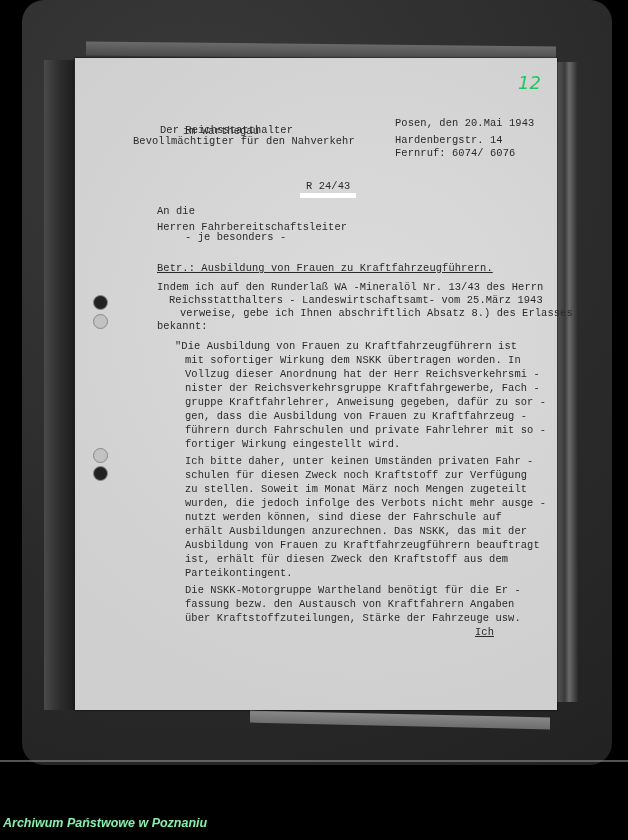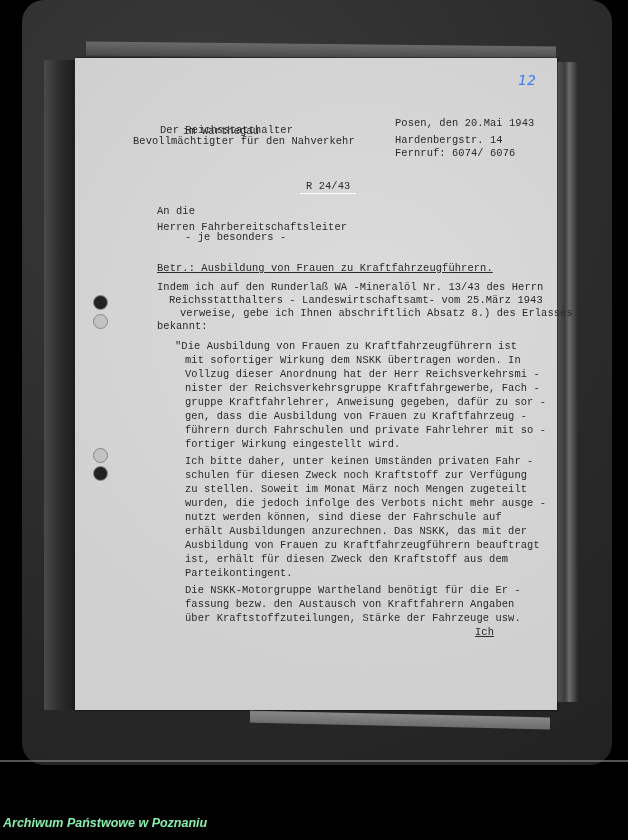--- a/index.html
+++ b/index.html
@@ -35,25 +35,25 @@
     .page {
       position:absolute; left:75px; top:58px; width:482px; height:652px;
       background:#d6d6d6;
       background-image: radial-gradient(circle at 60% 40%, #dcdcdc 0%, #cfcfcf 80%);
       box-shadow: 0 0 2px #000;
     }
     .hole { position:absolute; width:13px; height:13px; border-radius:50%; background:#c2c2c2; border:1px solid #888; }
     .hole.dark { background:#222; }
     .folio {
       position:absolute; left:518px; top:72px; font-family:"DejaVu Sans", sans-serif;
-      font-style:italic; font-size:14px; color:#3b82f6;
+      font-style:italic; font-size:18px; color:#22c55e;
     }
     .tx { position:absolute; font-size:10.4px; color:#2a2a2a; white-space:pre; letter-spacing:0.1px; }
     .ul { text-decoration:underline; }
-    .ref { border-bottom:1px solid #ffffff; padding:0 6px 1px; }
+    .ref { border-bottom:5px solid #ffffff; padding:0 6px 1px; }
     .footer {
       position:absolute; left:3px; top:816px; font-family:"Liberation Sans", sans-serif;
       font-weight:bold; font-size:12.5px; color:#86efac;font-style:italic;
     }
   </style>
 </head>
 <body>
 
 <div class="film"></div>
 <div class="film-line"></div>

